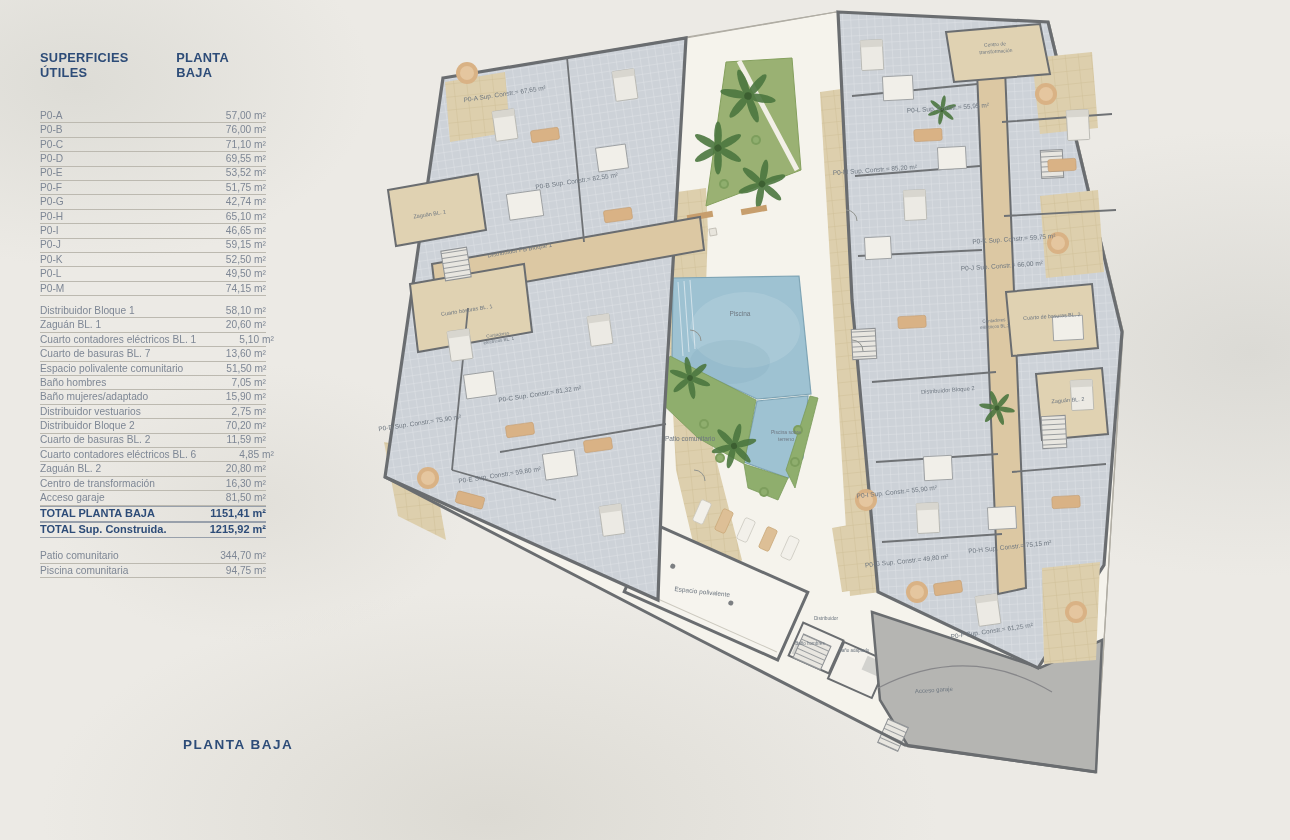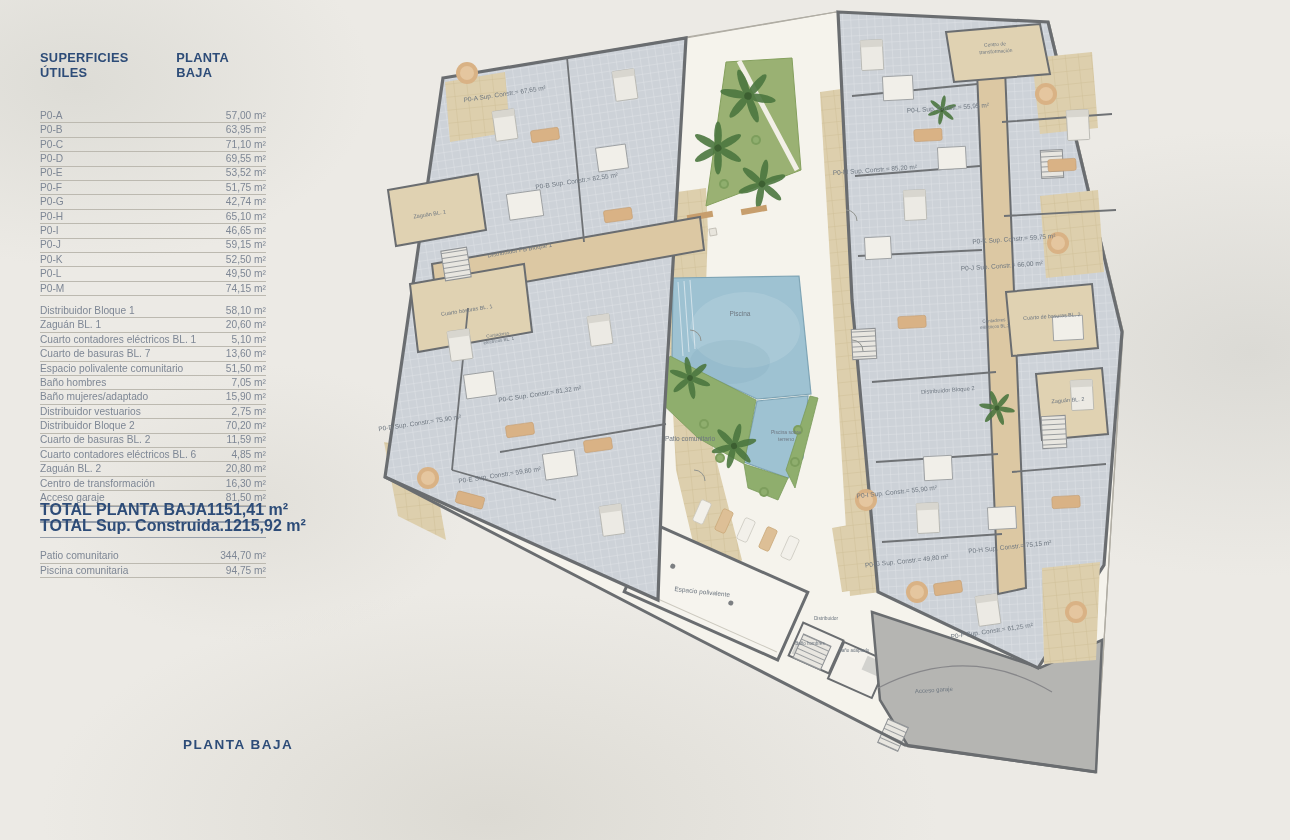--- a/index.html
+++ b/index.html
@@ -15,24 +15,24 @@
   }
   
   .surface-table{position:absolute;left:40px;top:50px;width:226px;}
   .table-header{display:flex;justify-content:space-between;font-size:12.8px;font-weight:bold;
     color:#2d4c78;letter-spacing:.3px;margin-bottom:29px;}
   .rows{display:block;}
   .row{display:flex;justify-content:space-between;align-items:flex-end;
     height:14.4px;box-sizing:border-box;border-bottom:1px solid #bcb9b0;
     font-size:10.2px;color:#7e8795;padding-bottom:1.5px;}
   .row .lbl{white-space:nowrap;}
-  .row .val{white-space:nowrap;}
+  .row .val{white-space:nowrap;margin-left:43px;}
   .gap8{height:8px;} .gap12{height:12px;}
   .totals .row{color:#2d4c78;font-weight:bold;border-top:1.3px solid #98a0ab;
-    border-bottom:1.3px solid #98a0ab;height:16px;font-size:16px;}
+    border-bottom:1.3px solid #98a0ab;height:16px;font-size:11px;}
   .footer-label{position:absolute;left:183px;top:737px;font-size:13.5px;font-weight:bold;
     color:#2d4c78;letter-spacing:1.5px;}
   
   svg.plan{position:absolute;left:0;top:0;}
   svg .plan-label{font-family:"Liberation Sans",sans-serif;fill:#6e7780;}
 </style>
 </head>
 <body>
 
 <div class="page">
@@ -45,21 +45,21 @@
 
     <div class="rows">
 
         <div class="row">
           <span class="lbl">P0-A</span>
           <span class="val">57,00 m²</span>
         </div>
 
         <div class="row">
           <span class="lbl">P0-B</span>
-          <span class="val">63,95 m²</span>
+          <span class="val">76,00 m²</span>
         </div>
 
         <div class="row">
           <span class="lbl">P0-C</span>
           <span class="val">71,10 m²</span>
         </div>
 
         <div class="row">
           <span class="lbl">P0-D</span>
           <span class="val">69,55 m²</span>

